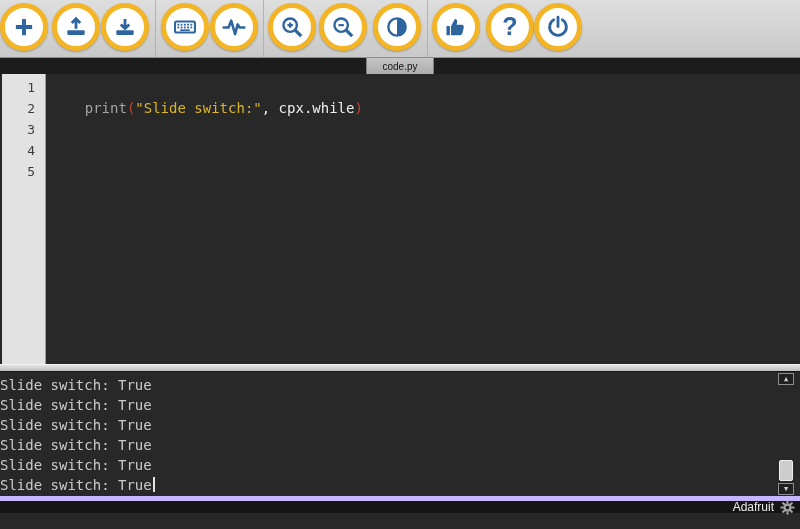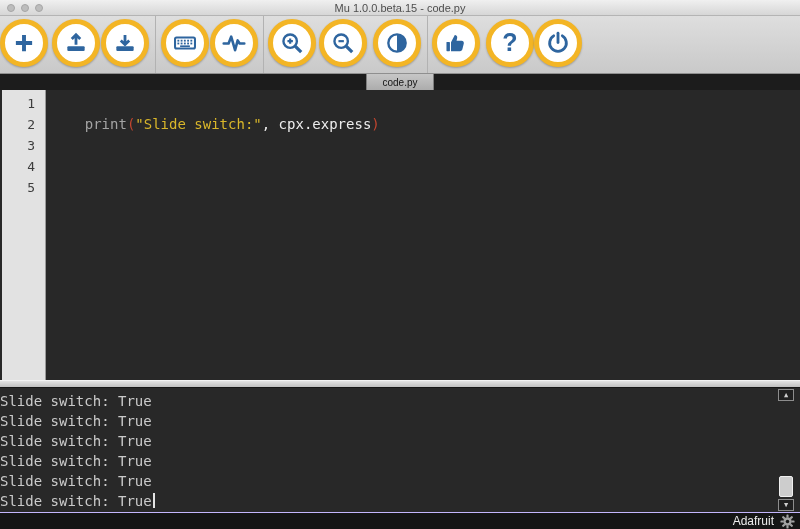--- a/index.html
+++ b/index.html
@@ -42,37 +42,29 @@
   .console { height:124px; flex:0 0 124px; background:#282828; position:relative; font-family:"DejaVu Sans Mono", monospace; }
   .console-out { padding:3px 0 0 0; }
   .console-line { height:20px; line-height:20px; font-size:14px; color:#cbcbcb; white-space:pre; }
   .cursor { display:inline-block; width:2px; height:15px; background:#e3e3e3; vertical-align:-2px; margin-left:1px; }
   .sb-box { position:absolute; right:6px; width:16px; height:12px; background:#202020; border:1px solid #8d8d8d; color:#cfcfcf; font-size:7px; line-height:10px; text-align:center; cursor:pointer; }
   .sb-up { top:1px; }
   .sb-down { bottom:1px; }
   .sb-thumb { position:absolute; right:7px; bottom:15px; width:14px; height:21px; background:#cdcdcd; border:1px solid #efefef; border-radius:2px; cursor:grab; }
 
   
-  .statusbar { height:17px; flex:0 0 17px; background:#151515; border-top:1px solid #c4b5fd; display:flex; align-items:center; justify-content:flex-end; padding-right:5px; }
+  .statusbar { height:17px; flex:0 0 17px; background:#151515; border-top:5px solid #c4b5fd; display:flex; align-items:center; justify-content:flex-end; padding-right:5px; }
   .mode-label { font-size:12px; color:#ececec; margin-right:6px; }
   .gear { display:flex; align-items:center; cursor:pointer; }
 </style>
 </head>
 <body>
 
 <div class="window">
 
-  <div class="titlebar">
-    <div class="traffic">
-      <div class="tl-dot"></div>
-      <div class="tl-dot"></div>
-      <div class="tl-dot"></div>
-    </div>
-    <div class="win-title">Mu 1.0.0.beta.15 - code.py</div>
-  </div>
 
   <div class="toolbar">
     <div class="tb-btn" style="left:0px">
       <span>
           <svg width="26" height="26" viewBox="0 0 24 24">
             <path d="M12 4.5v15M4.5 12h15" stroke="#2e659f" stroke-width="3.6" fill="none"></path>
           </svg>
         </span>
     </div>
     <div class="tb-btn" style="left:52px">
@@ -176,21 +168,21 @@
   <div class="editor">
     <div class="gutter">
         <div class="gutter-line">1</div>
         <div class="gutter-line">2</div>
         <div class="gutter-line">3</div>
         <div class="gutter-line">4</div>
         <div class="gutter-line">5</div>
       </div>
     <div class="code">
         <div class="code-line">&nbsp;</div>
-        <div class="code-line"><span class="tok-pl">    </span><span class="tok-fn">print</span><span class="tok-br">(</span><span class="tok-str">"Slide switch:"</span><span class="tok-pl">, cpx.express</span><span class="tok-br">)</span></div>
+        <div class="code-line"><span class="tok-pl">    </span><span class="tok-fn">print</span><span class="tok-br">(</span><span class="tok-str">"Slide switch:"</span><span class="tok-pl">, cpx.while</span><span class="tok-br">)</span></div>
         <div class="code-line">&nbsp;</div>
       </div>
   </div>
 
   <div class="splitter"></div>
 
   <div class="console">
     <div class="console-out">
         <div class="console-line">Slide switch: True</div>
         <div class="console-line">Slide switch: True</div>

